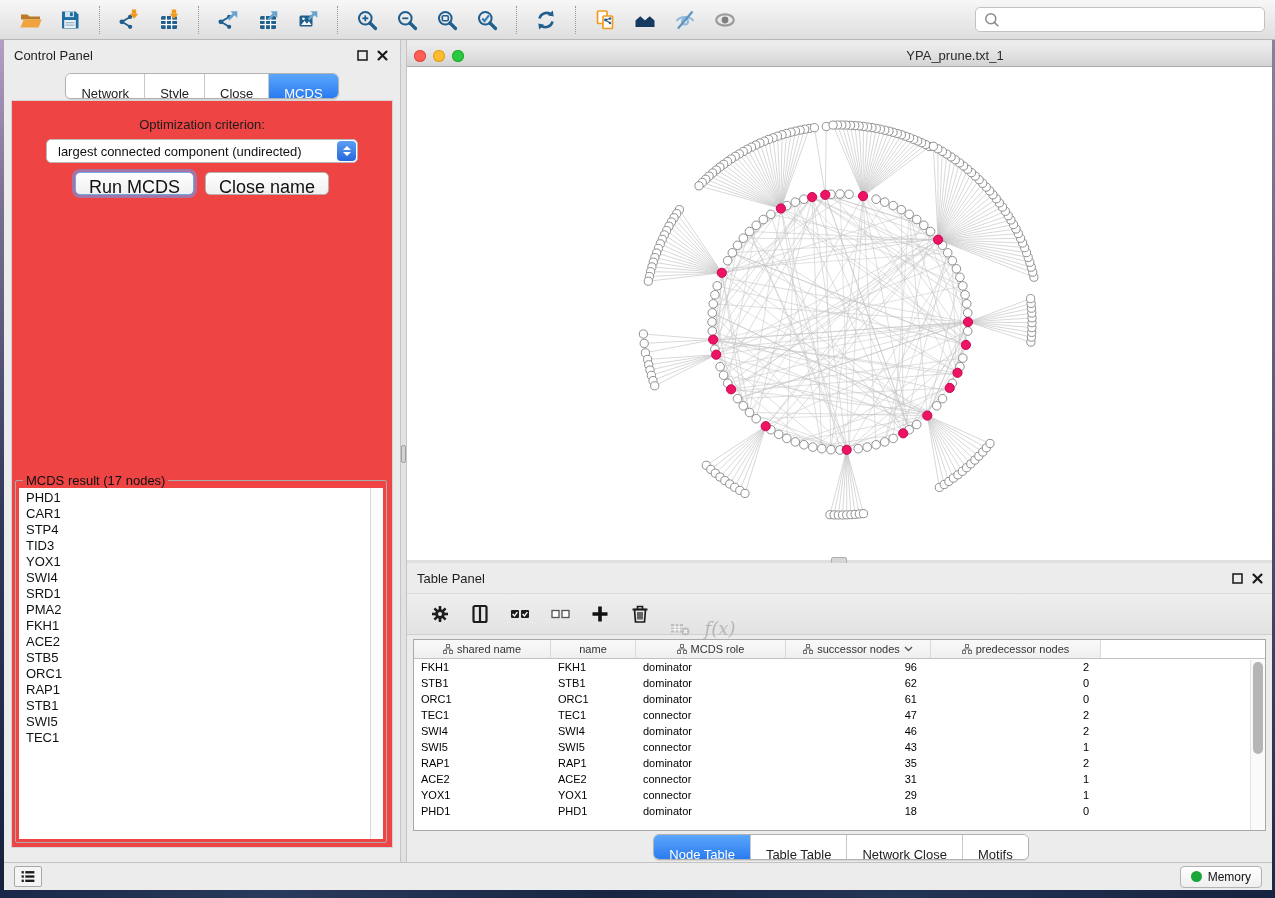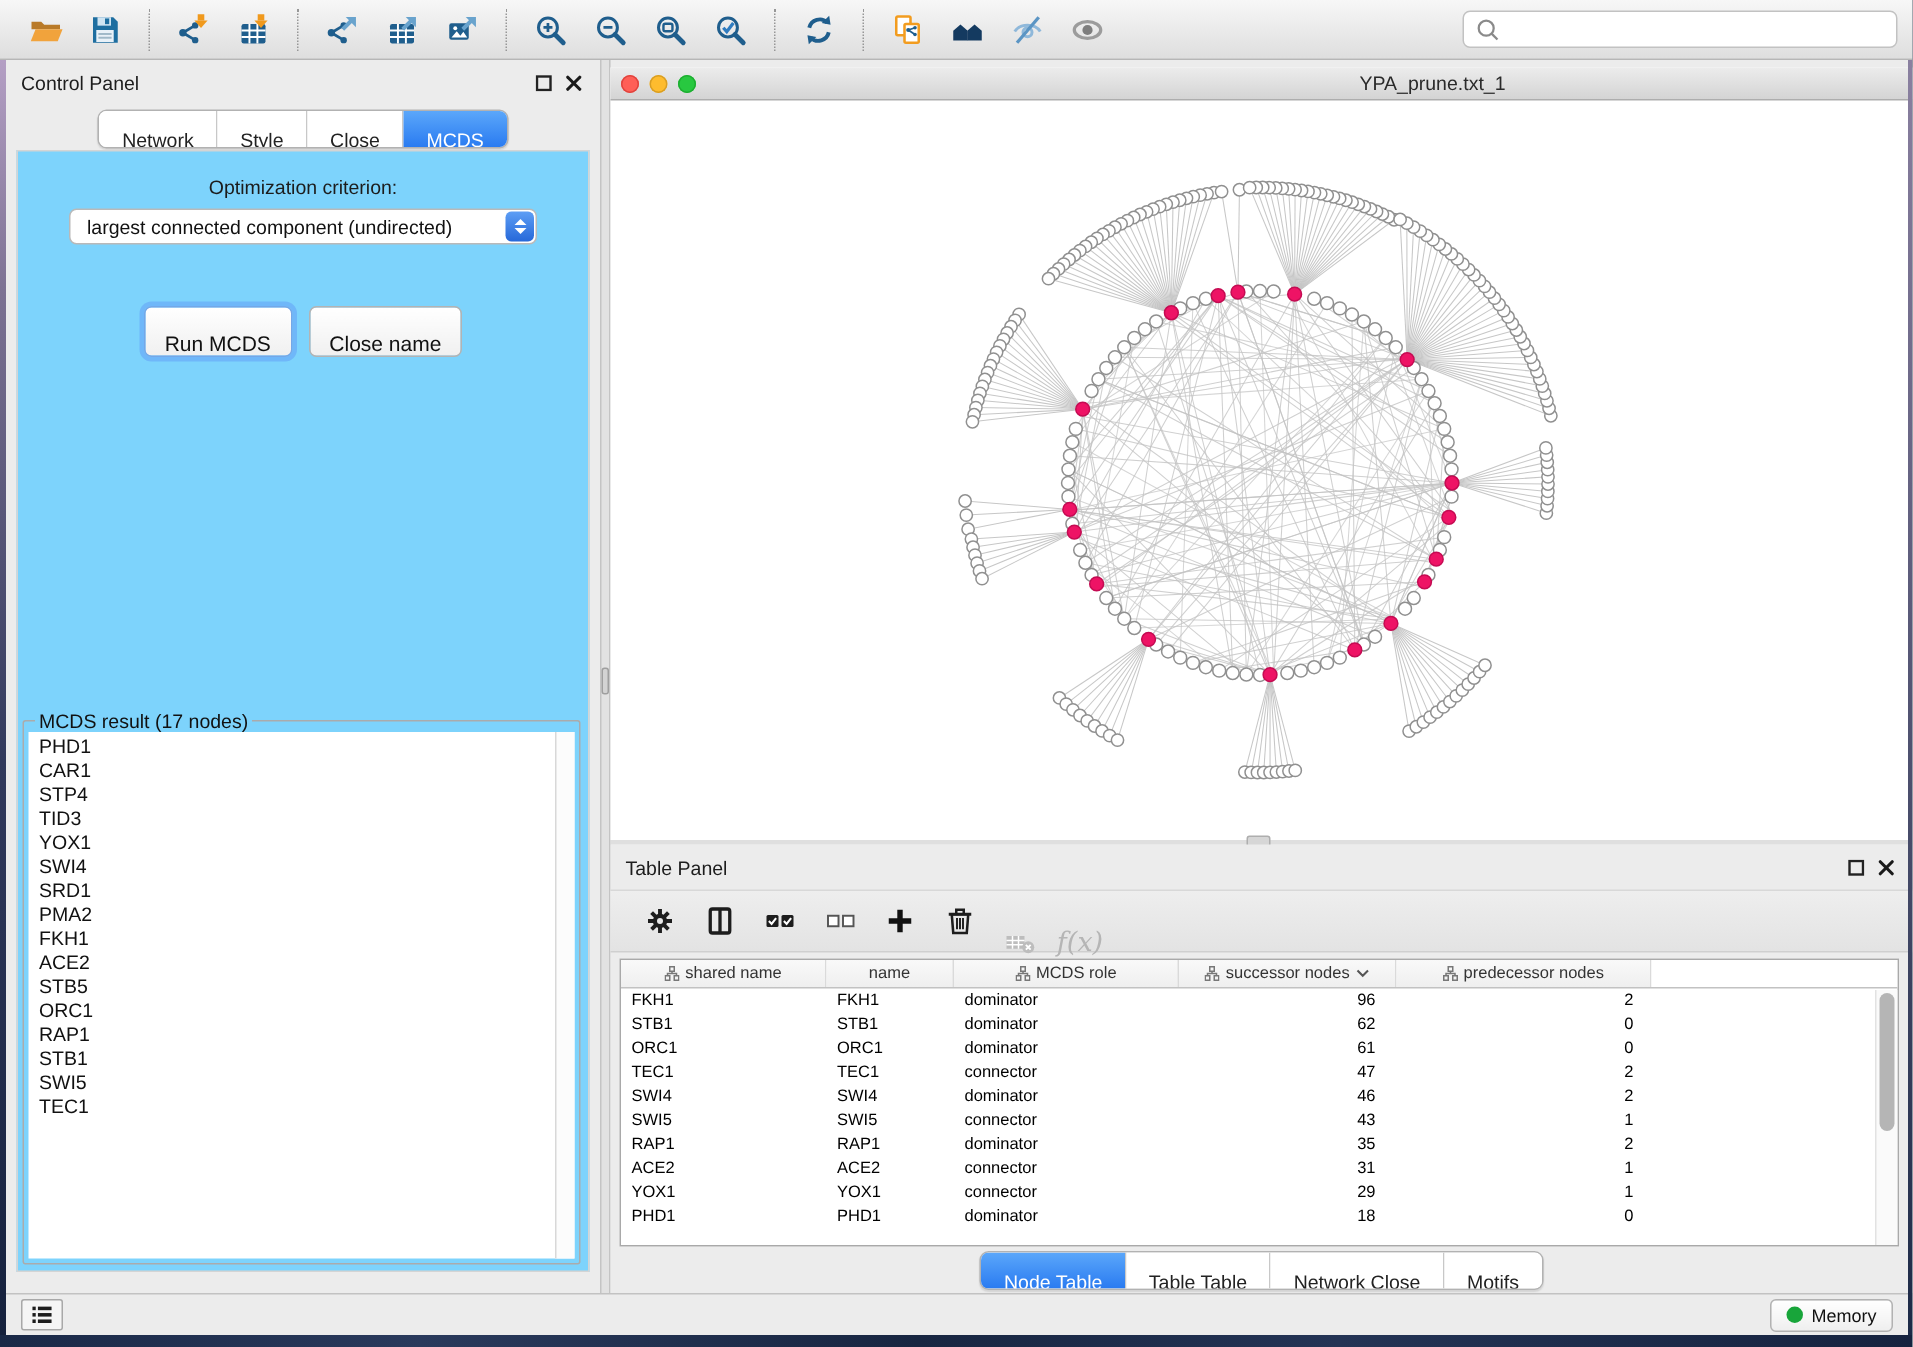--- a/index.html
+++ b/index.html
@@ -22,31 +22,31 @@
   .panel-header { height:26px; display:flex; align-items:center; padding:4px 12px 0 10px; }
   .panel-title { font-size:13px; color:#1d1d1d; }
   .win-btns { margin-left:auto; display:flex; gap:9px; align-items:center; }
   .win-btns button { background:none; border:0; padding:0; display:flex; cursor:pointer; }
   .seg-row { position:absolute; left:0; right:0; display:flex; justify-content:center; }
   #cp-tabs { top:33px; }
   .seg-group { display:inline-flex; border:1px solid #b2b2b2; border-radius:6px; overflow:hidden; background:#fff; box-shadow:0 1px 1px rgba(0,0,0,.10); }
   .segbtn { height:22px; padding:12px 15px; font-size:13px; font-family:"Liberation Sans",sans-serif; color:#222; background:#fff; border:0; border-right:1px solid #c8c8c8; cursor:pointer; }
   .seg-group .segbtn:last-child { border-right:0; }
   .segbtn.active { background:linear-gradient(#5ba7fa,#2a7bf1); color:#fff; }
-  .cp-body { position:absolute; left:7px; top:60px; width:382px; height:748px; background:#7dd3fc; border:1px solid #d4d4d4; }
+  .cp-body { position:absolute; left:7px; top:60px; width:382px; height:748px; background:#ef4444; border:1px solid #d4d4d4; }
   .opt-label { position:absolute; top:16px; left:0; right:0; text-align:center; font-size:13px; color:#1c1c1c; }
   .dropdown { position:absolute; top:38px; left:34px; width:312px; height:24px; background:#fff; border:1px solid #b9b9b9; border-radius:5px; display:flex; align-items:center; cursor:pointer; }
   .dd-text { flex:1; font-size:13px; color:#111; padding-left:11px; white-space:nowrap; overflow:hidden; }
   .dd-stepper { width:19px; height:20px; margin-right:1px; border-radius:4px; background:linear-gradient(#5d9ef5,#2668d9); display:flex; flex-direction:column; align-items:center; justify-content:center; gap:2px; }
   .dd-stepper i { display:block; width:0; height:0; border-left:4px solid transparent; border-right:4px solid transparent; }
   .dd-stepper .up { border-bottom:4px solid #fff; }
   .dd-stepper .dn { border-top:4px solid #fff; }
   .btn-row { position:absolute; top:71px; left:0; right:0; display:flex; justify-content:center; gap:11px; }
-  .mac-btn { height:23px; padding:16px 13px; font-size:14px; font-family:"Liberation Sans",sans-serif; color:#111;
-    background:linear-gradient(#ffffff,#f0f0f0); border:1px solid #b3b3b3; border-radius:5px; cursor:pointer;margin-top:32px; }
+  .mac-btn { height:23px; padding:4px 13px; font-size:18px; font-family:"Liberation Sans",sans-serif; color:#111;
+    background:linear-gradient(#ffffff,#f0f0f0); border:1px solid #b3b3b3; border-radius:5px; cursor:pointer; }
   .mac-btn.focus { border-color:#74a7e8; box-shadow:0 0 0 3px rgba(100,160,245,.55); }
   .result-group { position:absolute; left:3px; top:372px; width:372px; height:370px; border:1px solid #ababab; border-radius:2px; padding:0; }
   .result-group legend { font-size:13px; color:#111; margin-left:7px; padding:0 3px; }
   .result-list-wrap { position:absolute; left:3px; right:3px; top:0; bottom:3px; background:#fff; display:flex; }
   #result-list { flex:1; list-style:none; padding:2px 0 0 7px; font-size:13px; line-height:16px; color:#111; }
   .list-scroll { width:13px; background:#fcfcfc; border-left:1px solid #d8d8d8; }
 
   
   .v-divider { position:absolute; left:400px; top:40px; width:7px; height:822px; background:#e2e2e2; border-left:1px solid #c4c4c4; border-right:1px solid #c4c4c4; }
   .v-divider .handle { position:absolute; top:405px; left:0px; width:5px; height:18px; background:#d3d3d3; border:1px solid #9f9f9f; border-radius:2px; }

